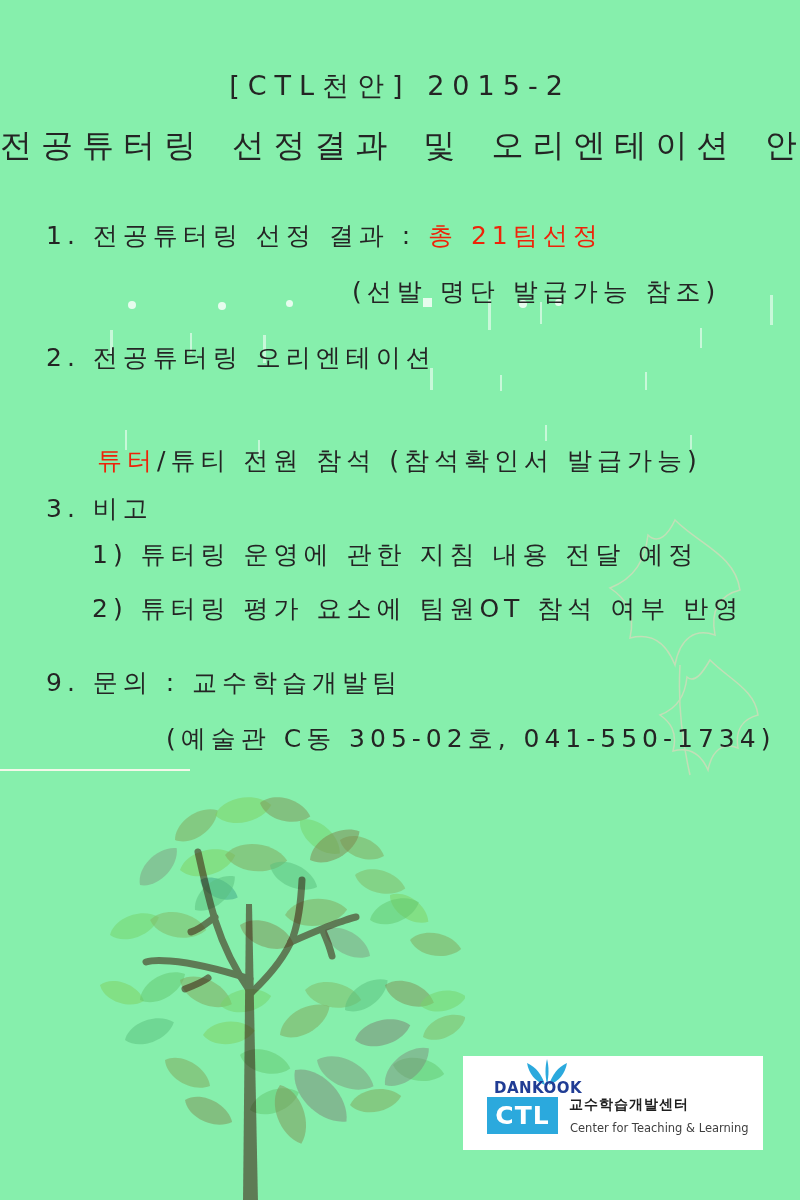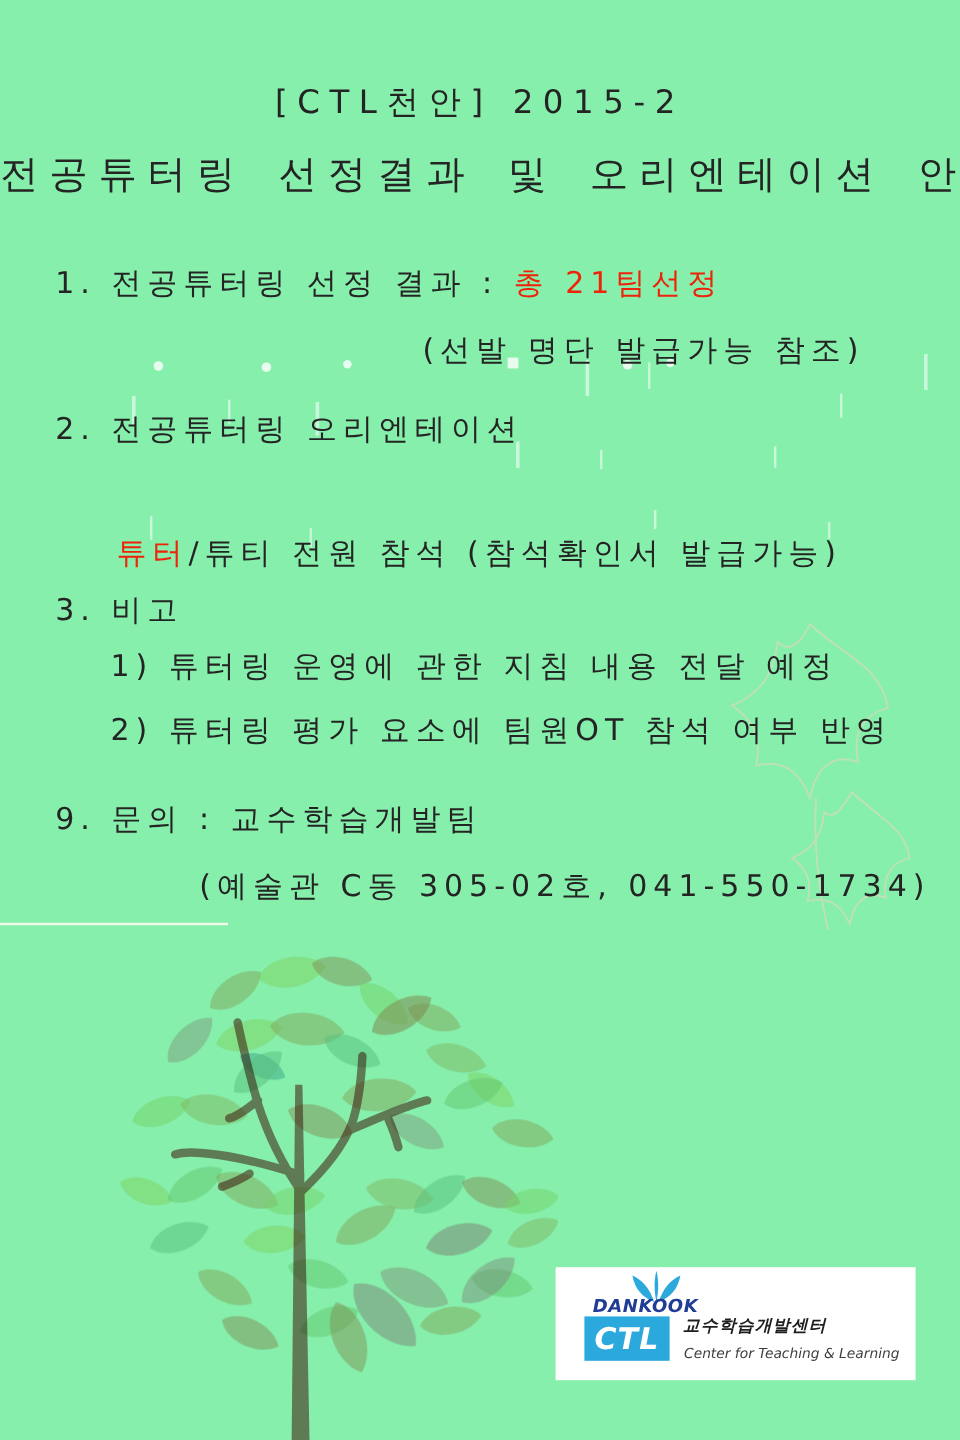--- a/index.html
+++ b/index.html
@@ -41,21 +41,21 @@
   }
 
   .drip { position:absolute; background:#FFFFFF; }
   .dot  { position:absolute; background:#FFFFFF; border-radius:50%; }
 
   .tree { position:absolute; left:55px; top:785px; }
   .deco-leaf { position:absolute; opacity:.55; }
 
   .logo-box {
     position:absolute; left:463px; top:1056px;
-    width:300px; height:94px; background:#FFFFFF;font-style:italic;
+    width:300px; height:94px; background:#FFFFFF;
   }
   .logo-sprout { position:absolute; left:60px; top:3px; }
   .logo-dankook {
     position:absolute; left:31px; top:23px;
     font-size:15px; font-weight:bold; color:#203C94;
     letter-spacing:.5px; white-space:nowrap;
   }
   .logo-ctl {
     position:absolute; left:24px; top:41px;
     width:71px; height:37px; background:#2BA9DD;

